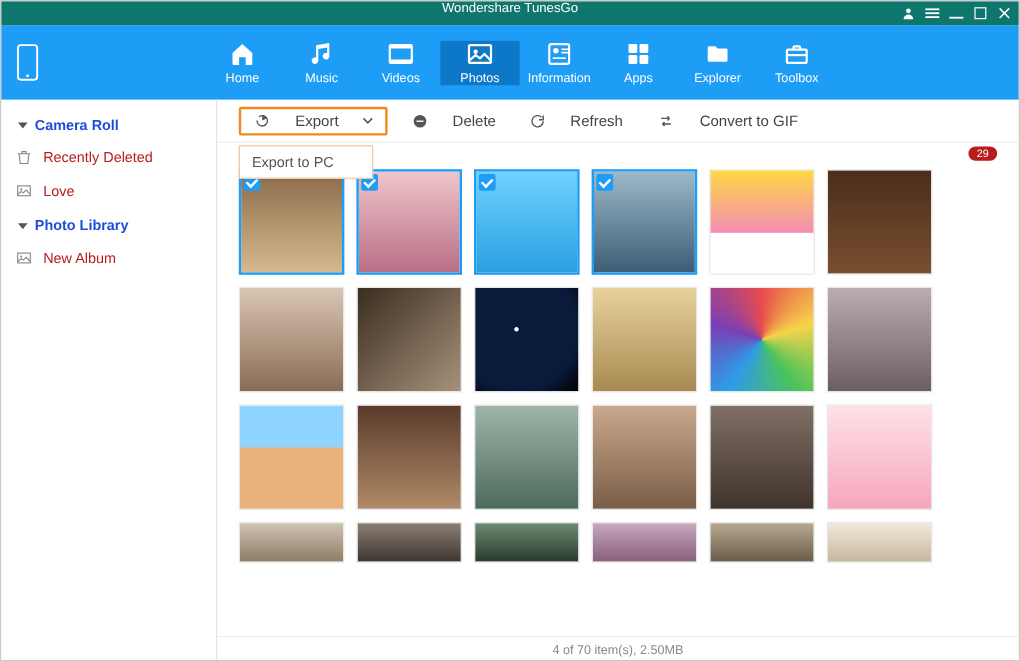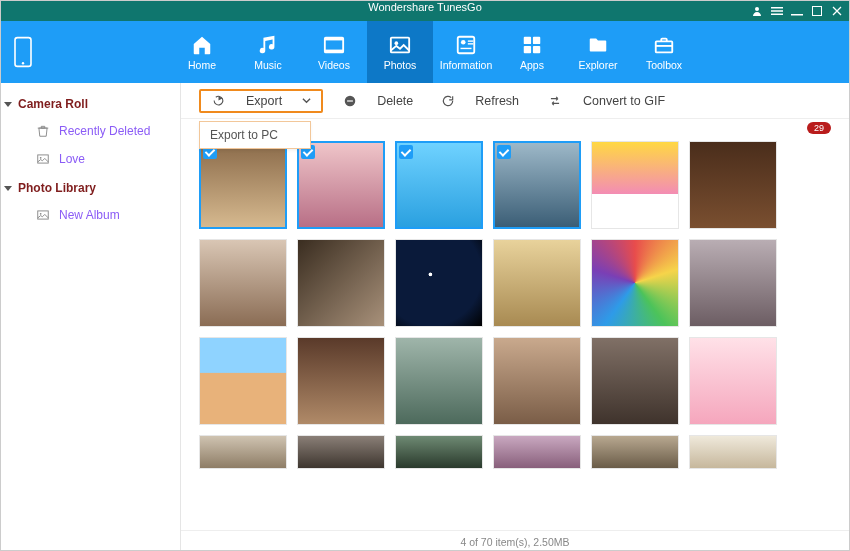--- a/index.html
+++ b/index.html
@@ -10,33 +10,33 @@
   .titlebar-title { font-size: 11px; }
   .titlebar-right { position: absolute; right: 6px; top: 0; height: 20px; display: flex; gap: 8px; align-items: center; }
   .titlebar-right span svg { display: block; }
   
   
   .header { height: 62px; background: #1e9df7; display: flex; align-items: center; padding-left: 12px; }
   .device { display: flex; align-items: center; gap: 8px; color: #fff; width: 150px; }
   .device-icon svg { display: block; }
   .device-text .name { font-size: 13px; font-weight: 500; }
   .device-text .status { font-size: 10px; opacity: .85; }
-  .navtabs { display: flex; height: 62px; margin-left: 6px; }
+  .navtabs { display: flex; height: 62px; margin-left: 6px; align-items: center; }
   .navtab { width: 66px; display: flex; flex-direction: column; align-items: center; justify-content: center; gap: 3px; color: #fff; font-size: 10.5px; cursor: pointer; }
   .navtab.active { background: #0d78c7; }
   .navtab svg { display: block; }
   
   
   .body { display: flex; height: 469px; }
   
   
   .sidebar { width: 180px; border-right: 1px solid #e5e5e5; padding-top: 6px; font-size: 12px; color: #444; }
-  .side-group { padding: 8px 10px 6px 3px; font-weight: 600; color: #7f1d1d; display: flex; align-items: center; gap: 6px; cursor: pointer; }
+  .side-group { padding: 8px 10px 6px 14px; font-weight: 600; color: #1d4ed8; display: flex; align-items: center; gap: 6px; cursor: pointer; }
   .side-group .caret { width:0; height:0; border-left:4px solid transparent; border-right:4px solid transparent; border-top:5px solid #555; }
-  .side-item { padding: 7px 10px 7px 35px; display: flex; align-items: center; gap: 9px; cursor: pointer; color: #8b5cf6; }
+  .side-item { padding: 7px 10px 7px 12px; display: flex; align-items: center; gap: 9px; cursor: pointer; color: #b91c1c; }
   .side-item svg { flex: 0 0 14px; }
   
   
   .main { flex: 1; display: flex; flex-direction: column; }
   .toolbar { height: 36px; border-bottom: 1px solid #eee; display: flex; align-items: center; gap: 12px; padding-left: 18px; font-size: 12.5px; color: #444; position: relative; }
   .tool { display: flex; align-items: center; gap: 20px; padding: 4px 8px; cursor: pointer; }
   .tool svg { display: block; }
   .tool.highlight { border: 2px solid #f08a1d; border-radius: 2px; padding: 3px 10px; }
   .dropdown { position: absolute; left: 0; top: 32px; width: 112px; background: #fff; border: 1px solid #f2c79a; box-shadow: 0 2px 3px rgba(0,0,0,.05); font-size: 12px; color: #555; z-index: 20; }
   .dropdown-item { padding: 6px 10px; cursor: pointer; }

